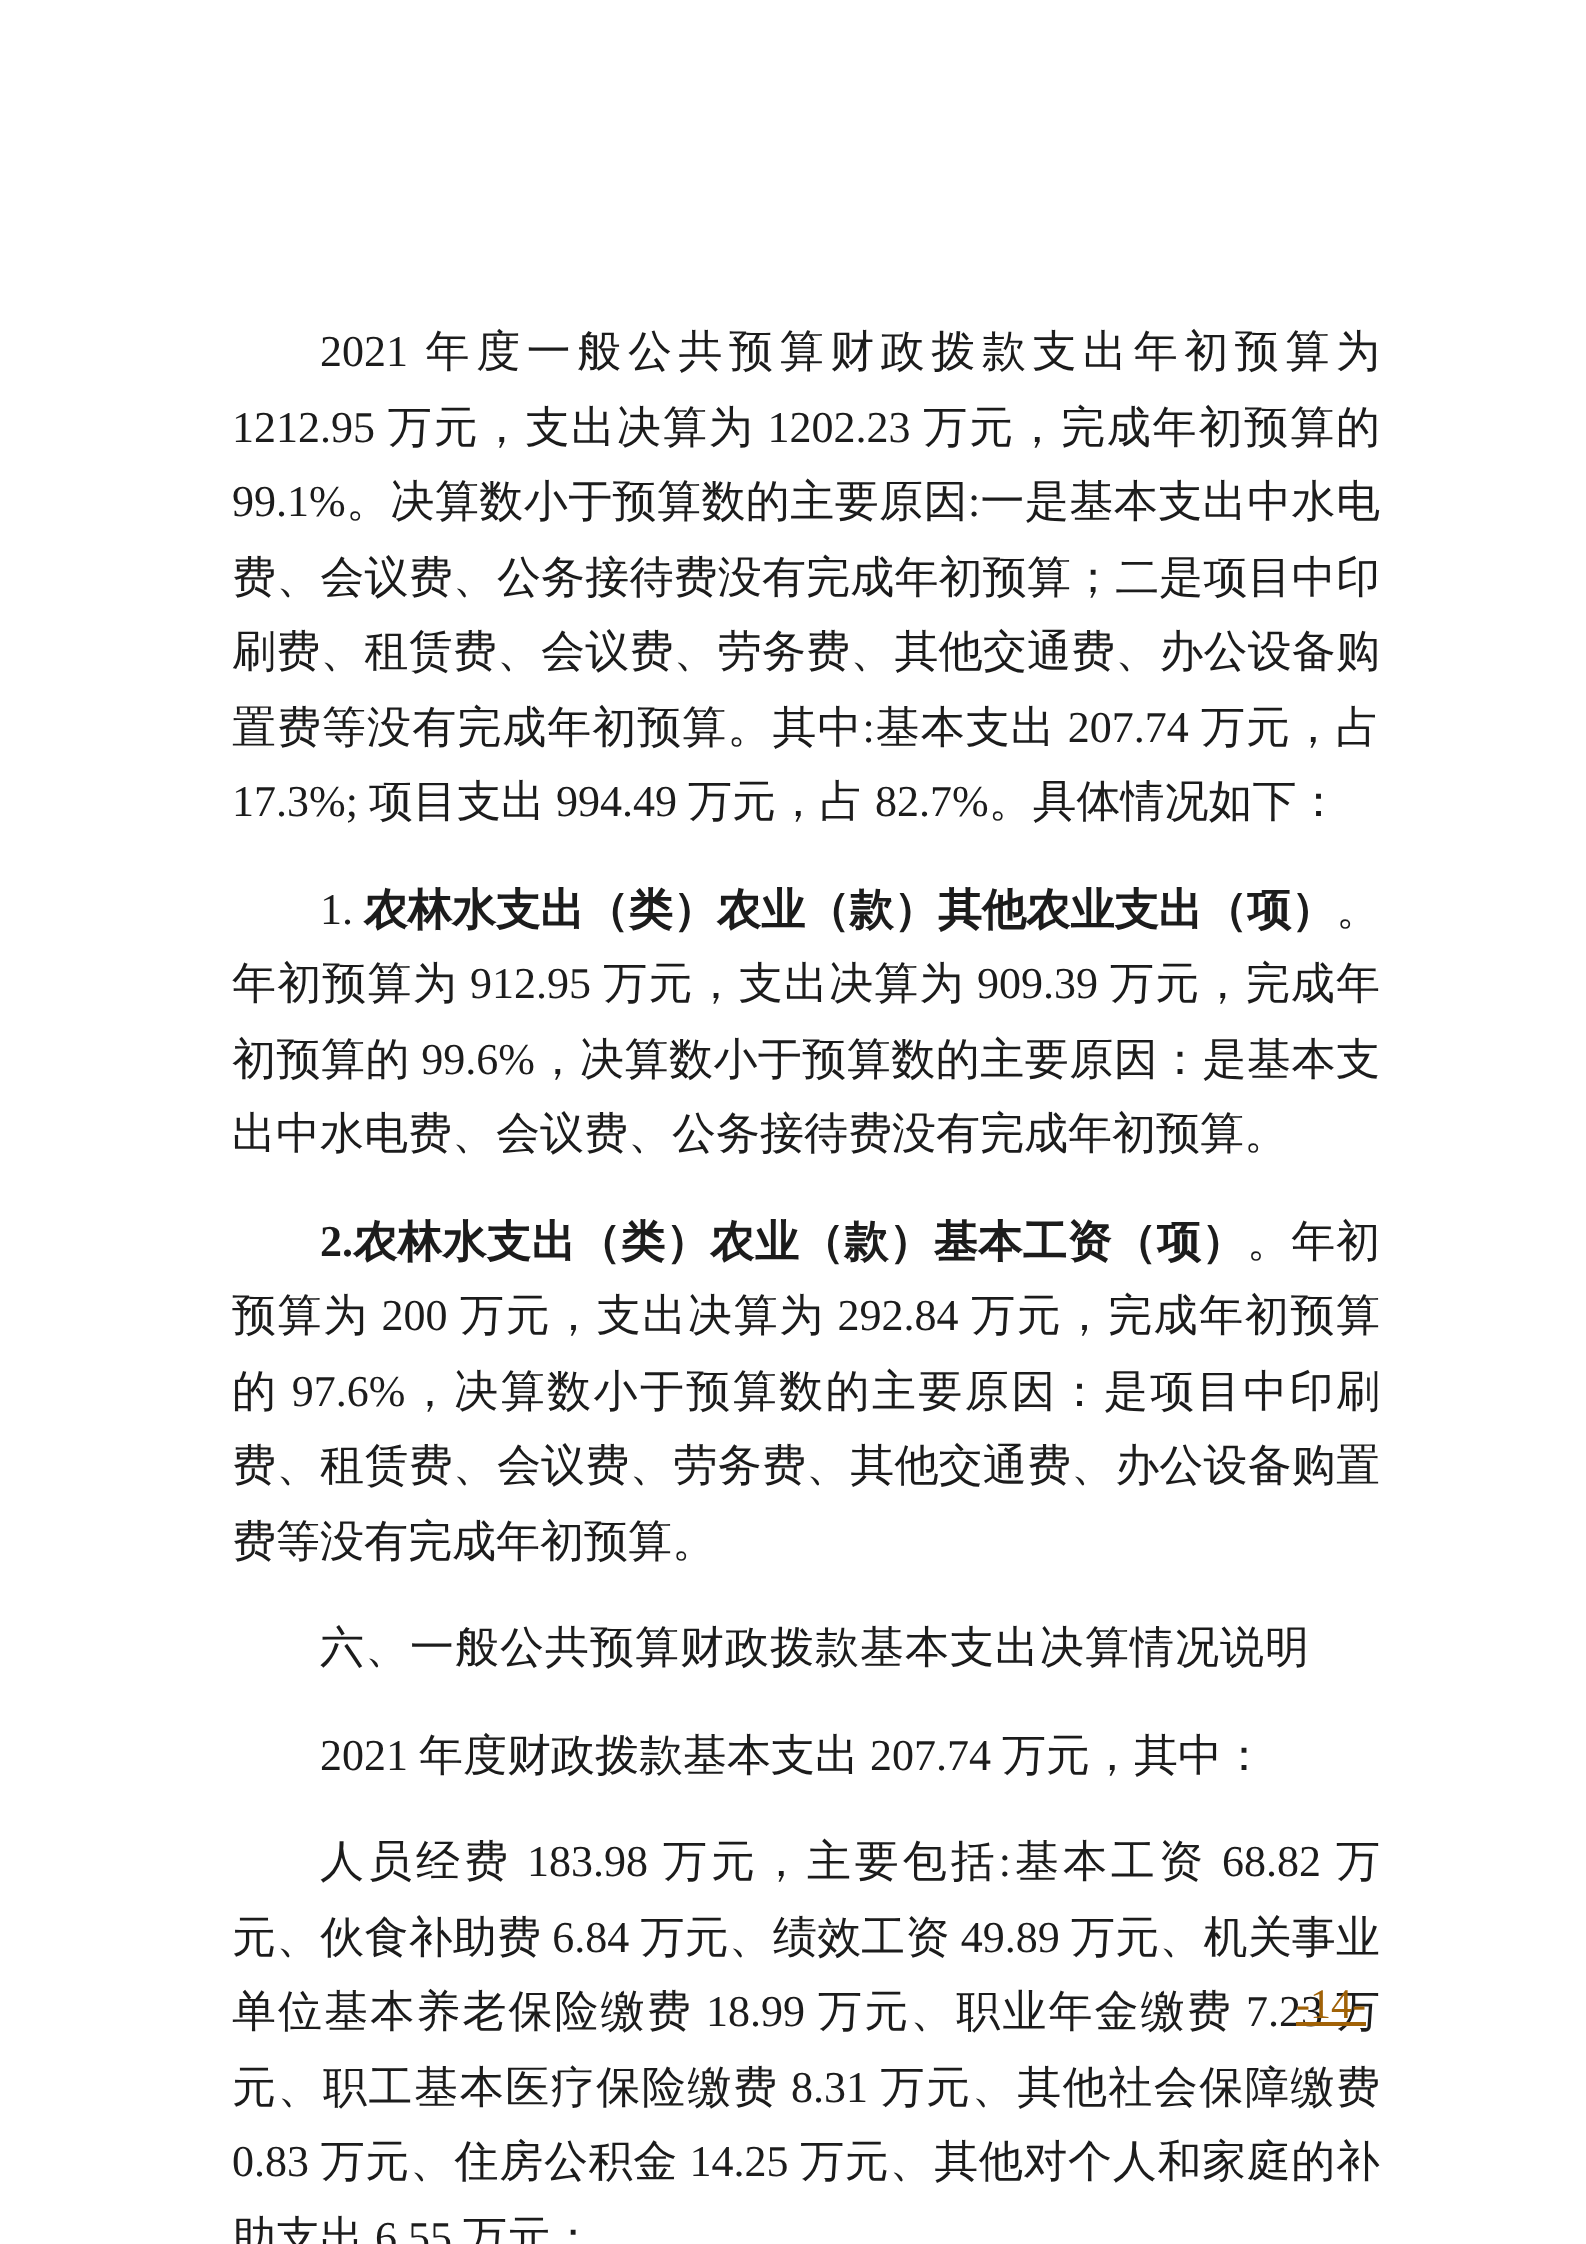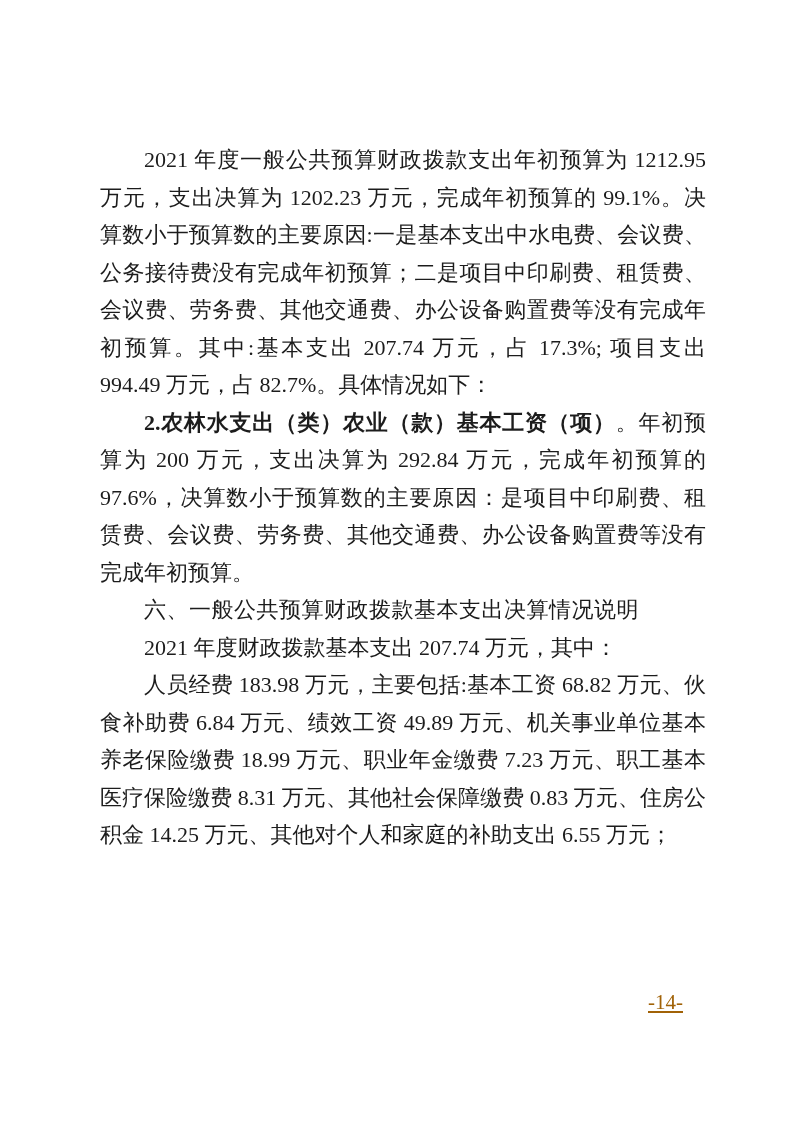--- a/index.html
+++ b/index.html
@@ -20,21 +20,21 @@
     position: absolute;
     left: 100px;
     top: 141px;
     width: 606px;
     font-size: 22px;
     line-height: 37.5px;
     text-align: justify;
     text-justify: inter-character;
   }
   p.para {
-    margin: 0;
+    margin: 16px;
     padding: 0;
     text-indent: 2em;
   }
   .bold-serif {
     font-weight: bold;
   }
   p.heading-hei {
     font-family: "Liberation Sans", "DejaVu Sans", sans-serif;
     font-weight: normal;
     letter-spacing: 0.5px;
@@ -51,20 +51,21 @@
   }
 </style>
 </head>
 <body>
 
 <div class="page">
   <div class="content">
 
     <p class="para"><span>2021 年度一般公共预算财政拨款支出年初预算为 1212.95 万元，支出决算为 1202.23 万元，完成年初预算的 99.1%。决算数小于预算数的主要原因:一是基本支出中水电费、会议费、公务接待费没有完成年初预算；二是项目中印刷费、租赁费、会议费、劳务费、其他交通费、办公设备购置费等没有完成年初预算。其中:基本支出 207.74 万元，占 17.3%; 项目支出 994.49 万元，占 82.7%。具体情况如下：</span></p>
 
+    <p class="para"><span>1. </span><span class="bold-serif">农林水支出（类）农业（款）其他农业支出（项）</span><span>。年初预算为 912.95 万元，支出决算为 909.39 万元，完成年初预算的 99.6%，决算数小于预算数的主要原因：是基本支出中水电费、会议费、公务接待费没有完成年初预算。</span></p>
 
     <p class="para"><span class="bold-serif">2.</span><span class="bold-serif">农林水支出（类）农业（款）基本工资（项）</span><span>。年初预算为 200 万元，支出决算为 292.84 万元，完成年初预算的 97.6%，决算数小于预算数的主要原因：是项目中印刷费、租赁费、会议费、劳务费、其他交通费、办公设备购置费等没有完成年初预算。</span></p>
 
     <p class="para heading-hei">六、一般公共预算财政拨款基本支出决算情况说明</p>
 
     <p class="para">2021 年度财政拨款基本支出 207.74 万元，其中：</p>
 
     <p class="para">人员经费 183.98 万元，主要包括:基本工资 68.82 万元、伙食补助费 6.84 万元、绩效工资 49.89 万元、机关事业单位基本养老保险缴费 18.99 万元、职业年金缴费 7.23 万元、职工基本医疗保险缴费 8.31 万元、其他社会保障缴费 0.83 万元、住房公积金 14.25 万元、其他对个人和家庭的补助支出 6.55 万元；</p>
 
   </div>

